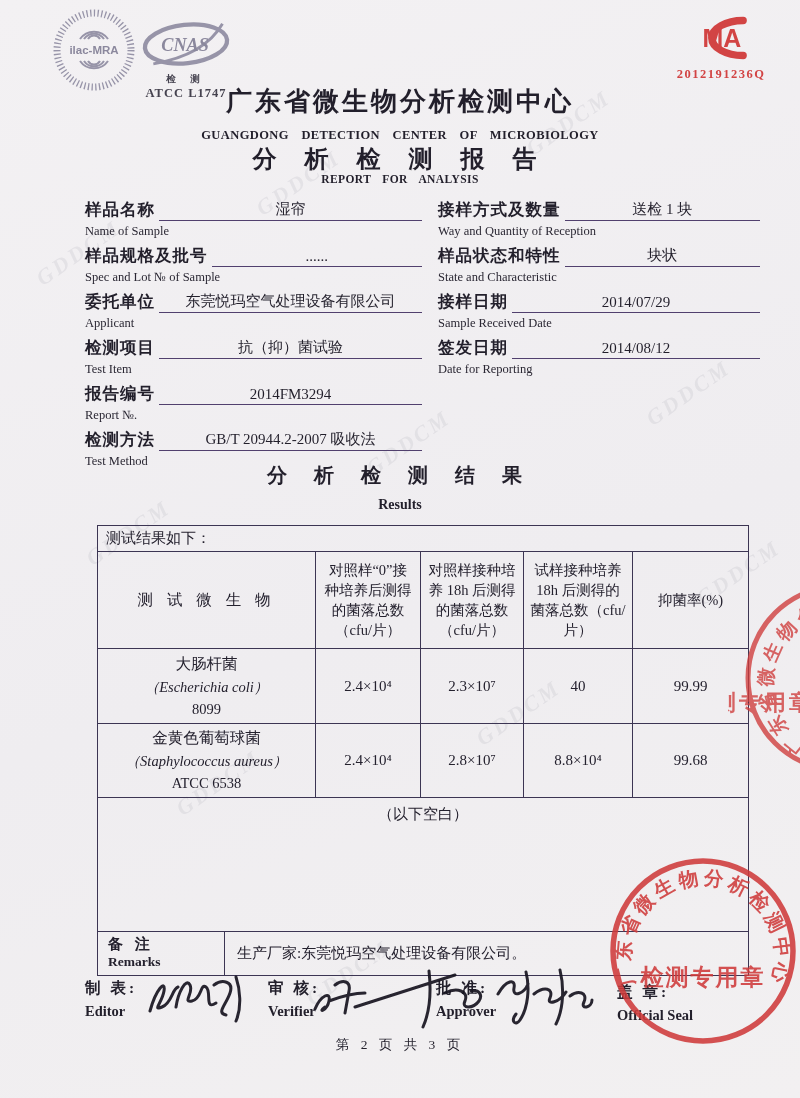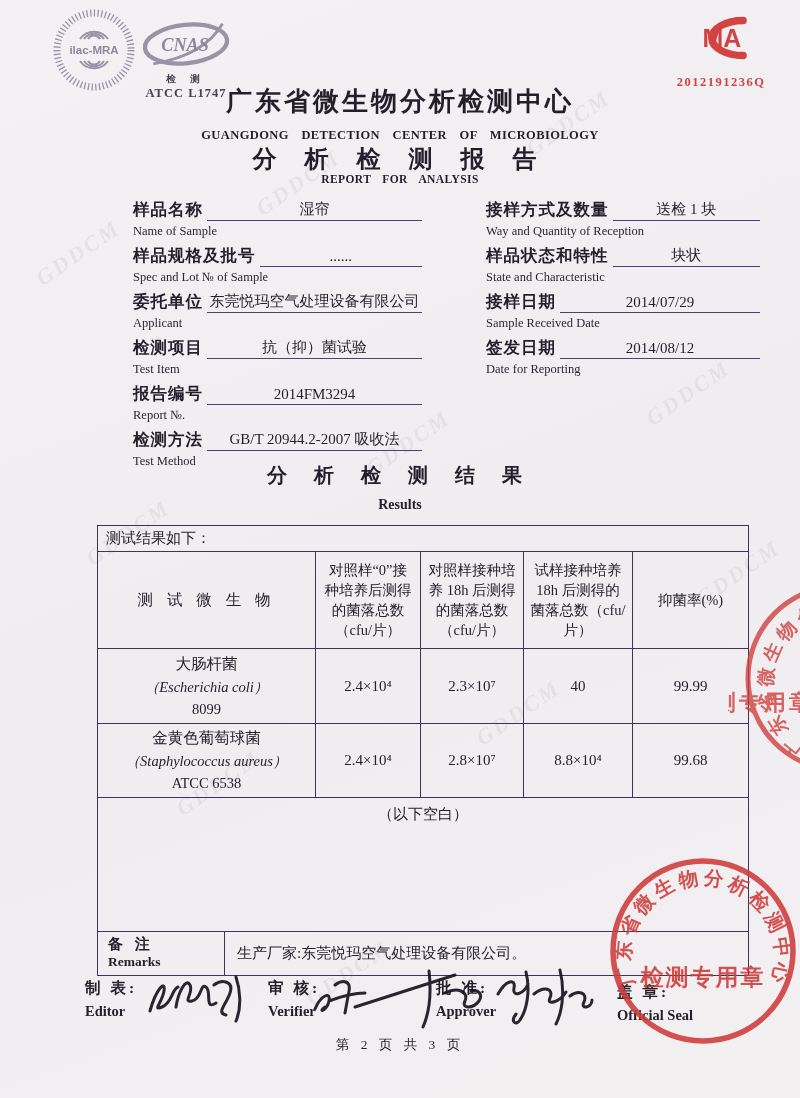--- a/index.html
+++ b/index.html
@@ -14,33 +14,33 @@
   
   .wm { position:absolute; color:rgba(135,133,150,0.12); font-size:22px; font-weight:bold;
         font-style:italic; letter-spacing:3px; transform:rotate(-35deg); user-select:none; }
 
   
   .ilac { position:absolute; left:52px; top:8px; width:84px; height:84px; }
   .cnasbox { position:absolute; left:136px; top:16px; width:100px; text-align:center; }
   .cnas-sub { font-size:9.5px; letter-spacing:6px; color:#45424f; font-weight:bold; margin-top:-3px; }
   .cnas-cert { font-size:12.5px; font-weight:bold; color:#45424f; letter-spacing:1px; }
   .cma { position:absolute; left:676px; top:14px; width:90px; text-align:center; }
-  .cma-num { color:#d24444; font-size:12.5px; letter-spacing:1.5px; margin-top:9px; font-weight:bold; }
+  .cma-num { color:#d24444; font-size:12.5px; letter-spacing:1.5px; margin-top:1px; font-weight:bold; }
 
   
   .t-center { position:absolute; left:0; width:100%; text-align:center; }
   .org-cn { top:84px; font-size:26px; font-weight:bold; letter-spacing:3px; }
   .org-en { top:128px; font-size:12.5px; font-weight:bold; letter-spacing:0.4px; word-spacing:9px; }
   .report-cn { top:143px; font-size:24px; font-weight:bold; letter-spacing:11px; }
   .report-en { top:173px; font-size:11.5px; font-weight:bold; word-spacing:8px; letter-spacing:0.4px; }
 
   
   .fields-left  { position:absolute; left:85px;  top:199px; width:337px; }
   .fields-right { position:absolute; left:438px; top:199px; width:322px; }
-  .field { margin-bottom:6px;margin-left:48px; }
+  .field { margin-bottom:6px; }
   .frow { display:flex; align-items:flex-end; }
   .flabel { font-weight:bold; font-size:16.5px; white-space:nowrap; padding-right:4px; letter-spacing:1px; }
   .fvalue { flex:1; text-align:center; border-bottom:1.6px solid #51406e; font-size:15px;
             padding-bottom:1px; white-space:nowrap; }
   .fen { font-size:12.5px; margin-top:3px; color:#2a2733; }
 
   
   .res-cn { top:462px; font-size:20px; font-weight:bold; letter-spacing:11px; }
   .res-en { top:497px; font-size:14px; font-weight:bold; }
 

